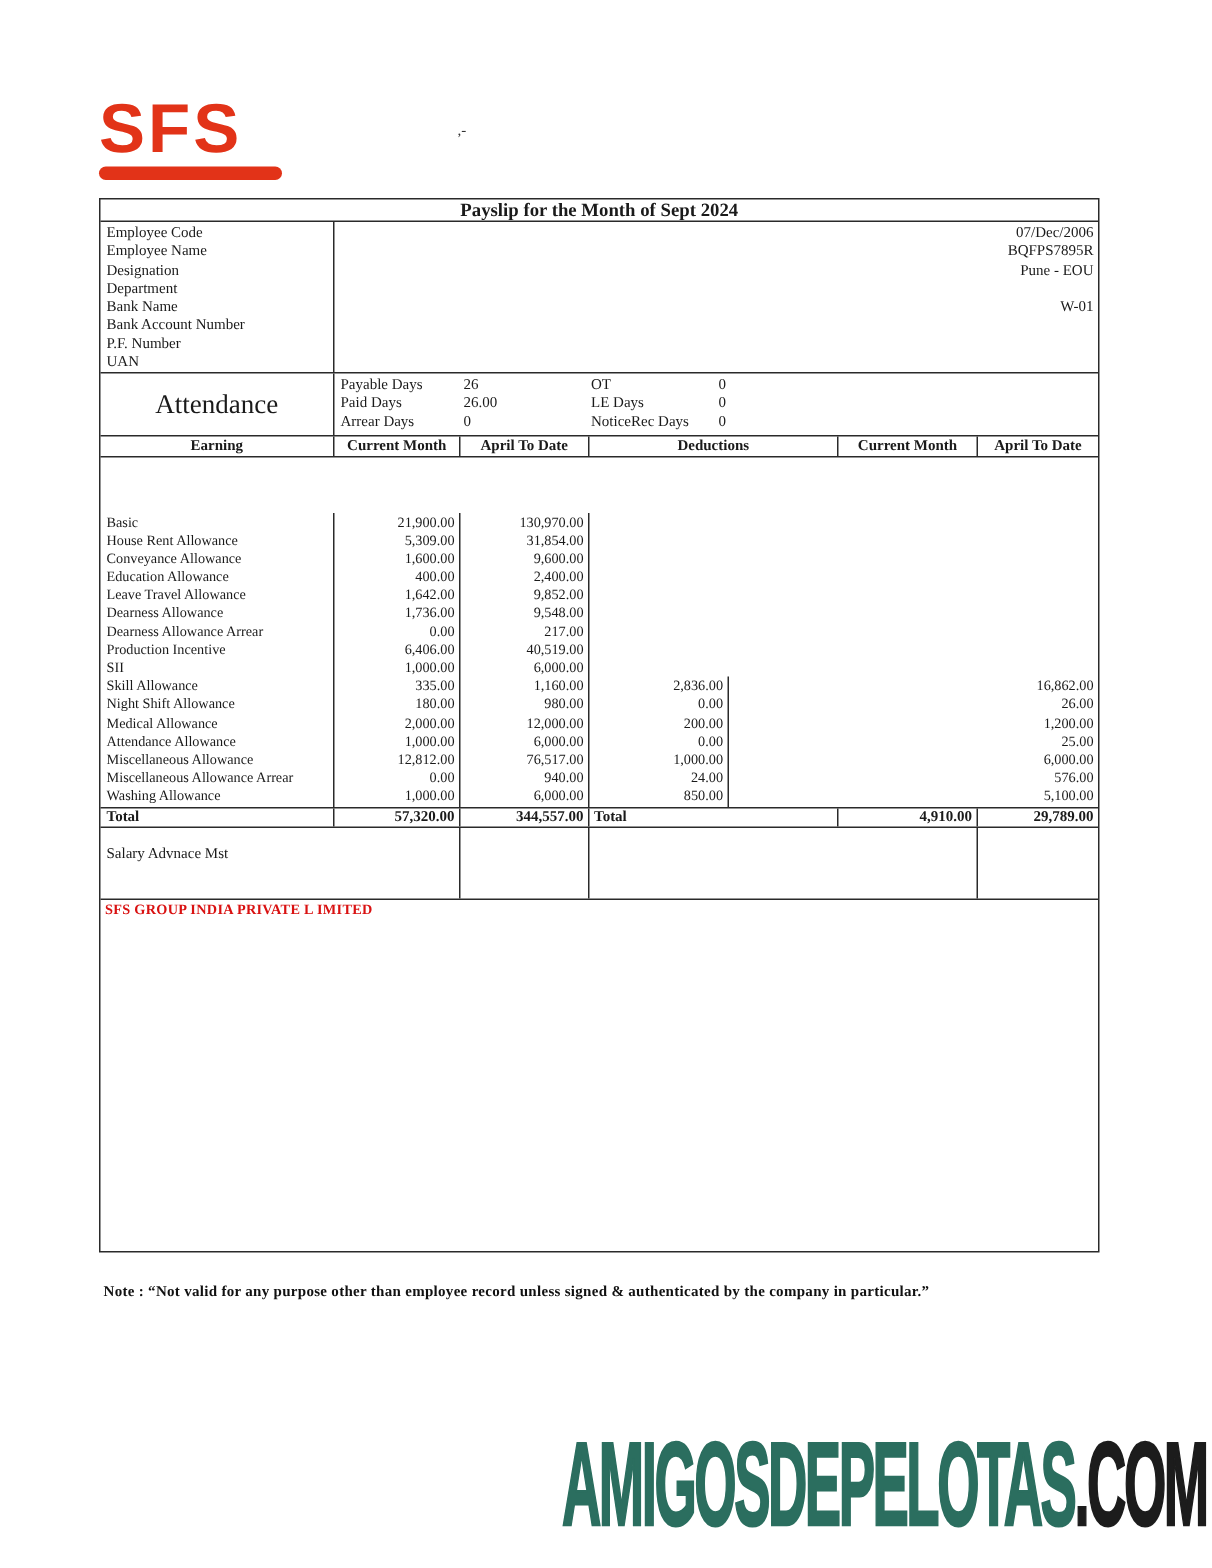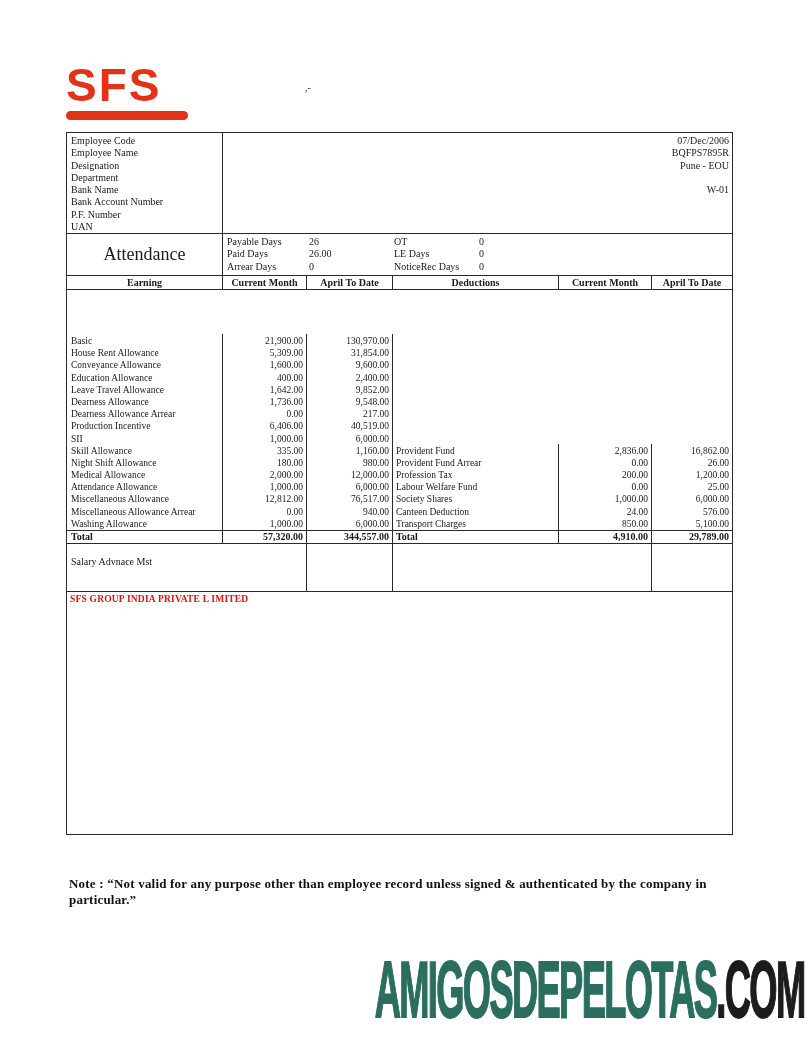--- a/index.html
+++ b/index.html
@@ -61,21 +61,21 @@
   .net-row{height:35px;border-bottom:1.2px solid #2a2a2a;box-sizing:border-box;flex:none;
            font-family:"Liberation Sans",sans-serif;font-size:10.5px;padding:10px 0 0 5px;}
   .net-row span{white-space:pre;}
 
   .adv-row{height:48px;display:flex;border-bottom:1.2px solid #2a2a2a;box-sizing:border-box;flex:none;}
   .adv-row>div{box-sizing:border-box;}
   .a1{width:240px;font-size:10px;padding:12px 0 0 4px;} .a2{width:86px;} .a3{width:259px;} .a4{flex:1;}
 
   .company-row{flex:1;font-weight:bold;font-size:9.5px;padding:2px 0 0 3px;letter-spacing:.2px;}
 
-  .note{position:absolute;left:69px;top:876px;width:660px;font-size:13px;font-weight:bold;color:#111;
+  .note{position:absolute;left:69px;top:856px;width:660px;font-size:10px;font-weight:bold;color:#111;
         letter-spacing:.2px;}
 
   
   .watermark{position:absolute;right:4px;bottom:10px;white-space:nowrap;
              font-family:"Liberation Sans",sans-serif;font-weight:800;font-size:66px;
              letter-spacing:-3px;transform:scale(0.55,1.2);transform-origin:right bottom;
              -webkit-text-stroke:1.5px currentColor;}
   .watermark span{-webkit-text-stroke:1.5px currentColor;}
 </style>
 </head>
@@ -84,20 +84,21 @@
 <div class="page">
 
   <div class="logo" style="color: rgb(226, 51, 24);">
     <div class="logo-text">SFS</div>
     <div class="logo-bar"></div>
   </div>
   <div class="stray">,-</div>
 
   <div class="sheet">
 
+    <div class="title-row">Payslip for the Month of Sept 2024</div>
 
     <div class="info">
       <div class="col c-il vline">
 
       <div class="irow">Employee Code</div>
           <div class="irow">Employee Name</div>
           <div class="irow">Designation</div>
           <div class="irow">Department</div>
           <div class="irow">Bank Name</div>
           <div class="irow">Bank Account Number</div>
@@ -201,30 +202,20 @@
           <div class="cell num">40,519.00</div>
           <div class="cell num">6,000.00</div>
           <div class="cell num">1,160.00</div>
           <div class="cell num">980.00</div>
           <div class="cell num">12,000.00</div>
           <div class="cell num">6,000.00</div>
           <div class="cell num">76,517.00</div>
           <div class="cell num">940.00</div>
           <div class="cell num">6,000.00</div>
         </div>
-      <div class="w4 vline">
-
-      <div class="cell" style="padding-left:3px;">Provident Fund</div>
-          <div class="cell" style="padding-left:3px;">Provident Fund Arrear</div>
-          <div class="cell" style="padding-left:3px;">Profession Tax</div>
-          <div class="cell" style="padding-left:3px;">Labour Welfare Fund</div>
-          <div class="cell" style="padding-left:3px;">Society Shares</div>
-          <div class="cell" style="padding-left:3px;">Canteen Deduction</div>
-          <div class="cell" style="padding-left:3px;">Transport Charges</div>
-        </div>
       <div class="w5 vline">
 
       <div class="cell num">2,836.00</div>
           <div class="cell num">0.00</div>
           <div class="cell num">200.00</div>
           <div class="cell num">0.00</div>
           <div class="cell num">1,000.00</div>
           <div class="cell num">24.00</div>
           <div class="cell num">850.00</div>
         </div>

